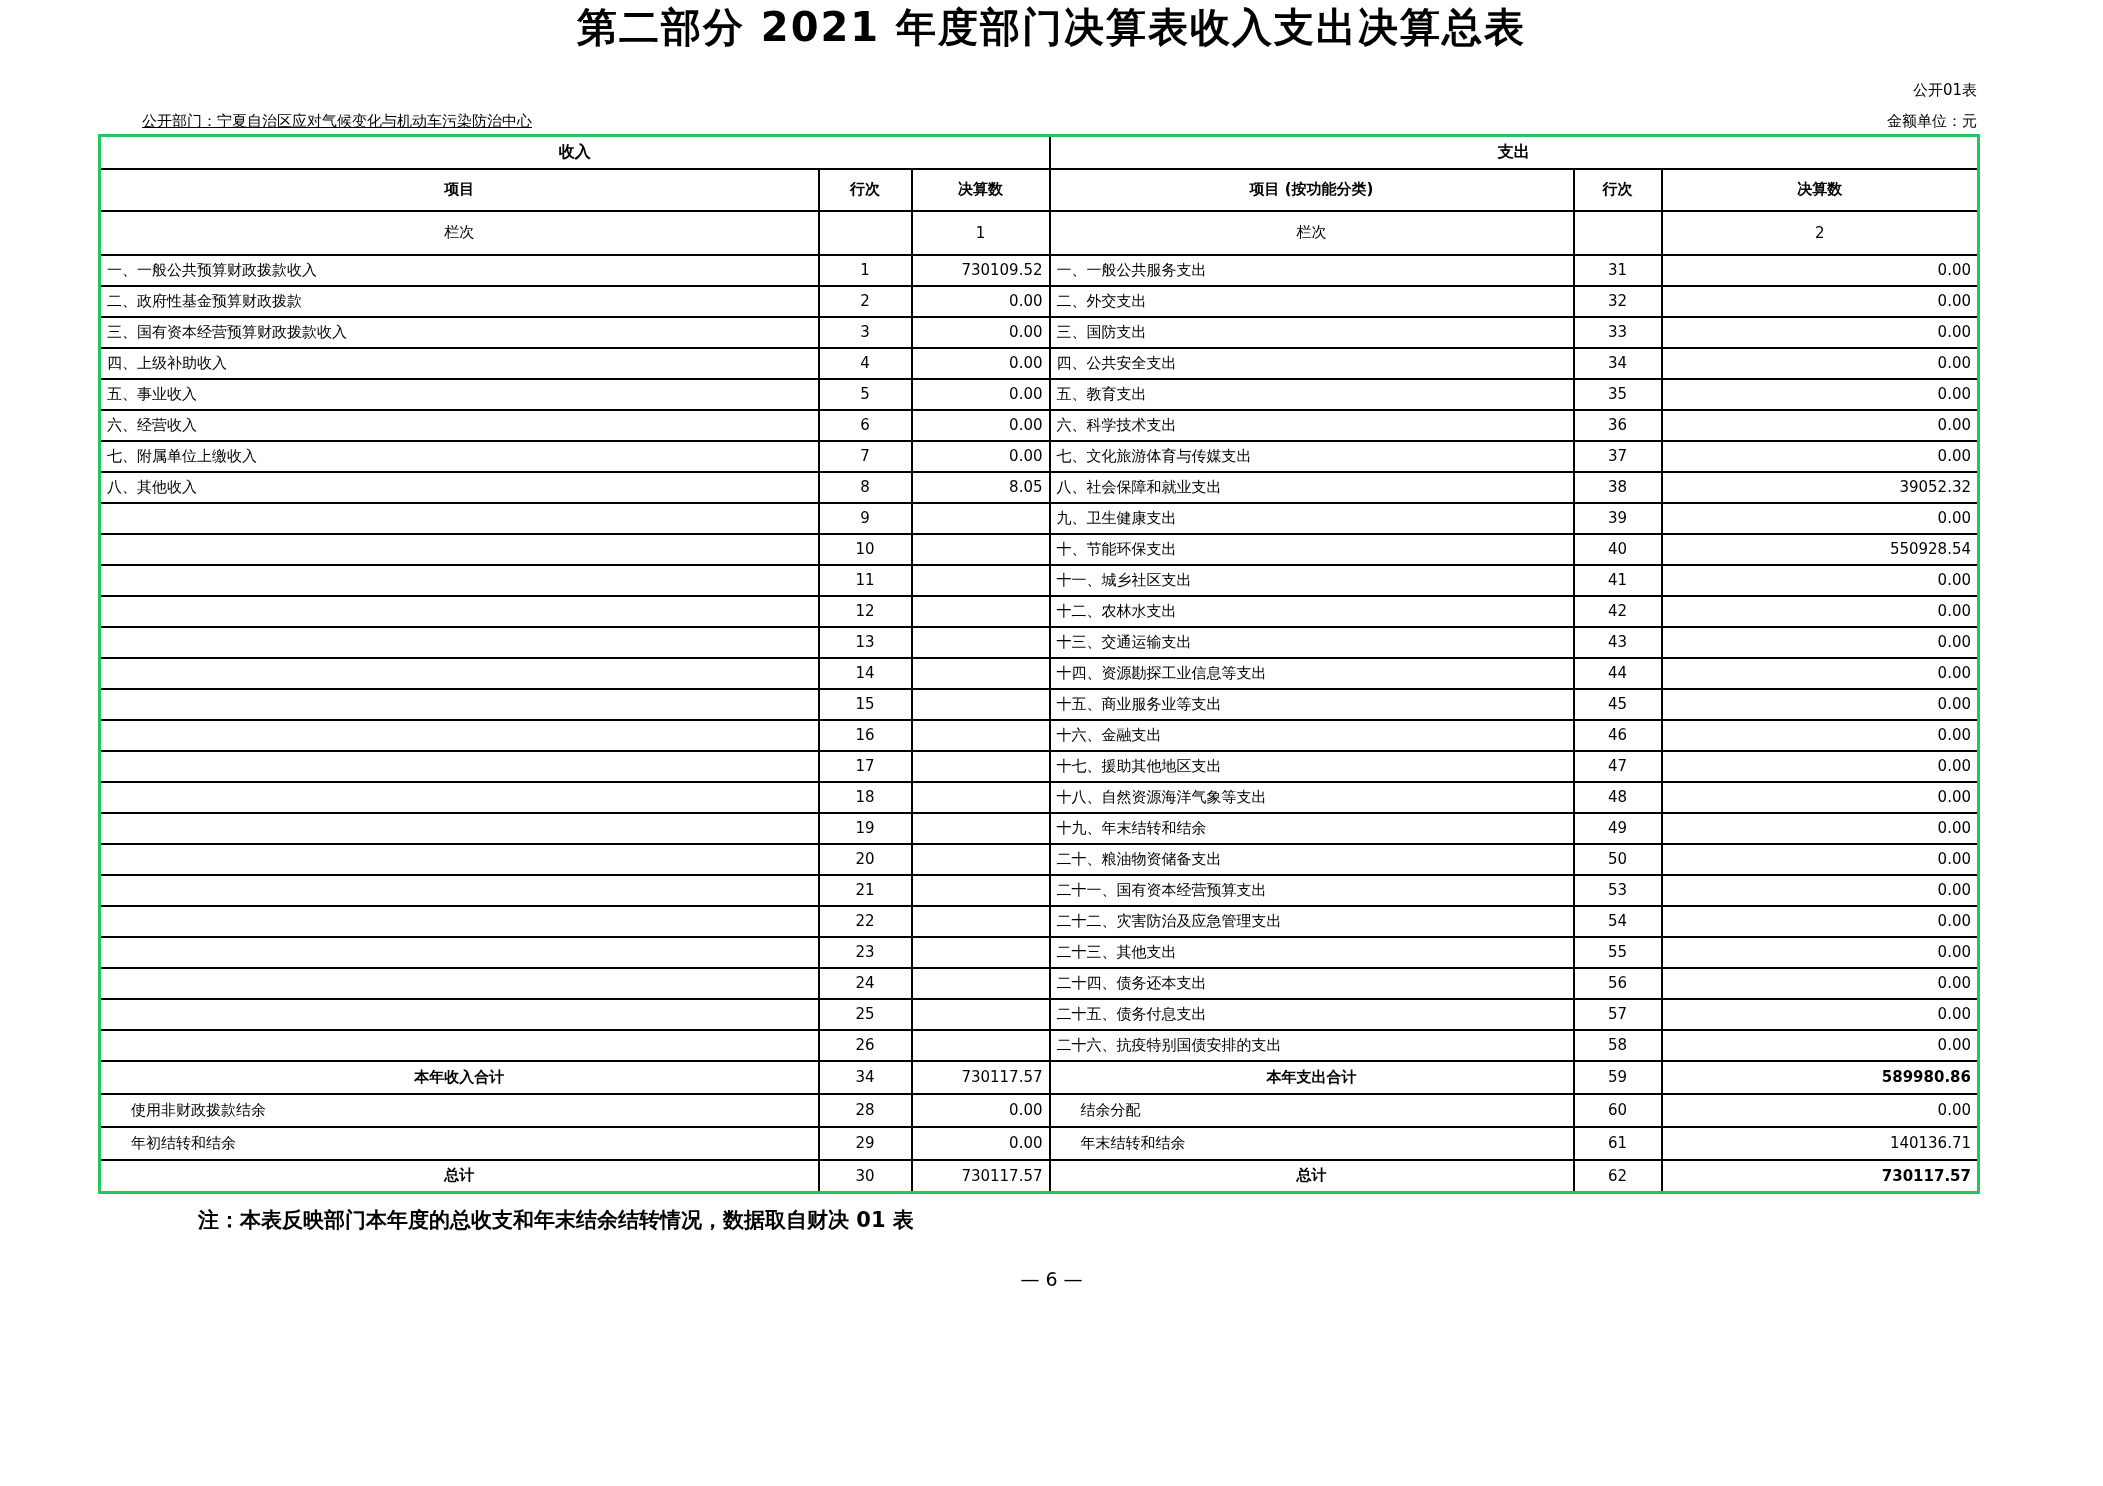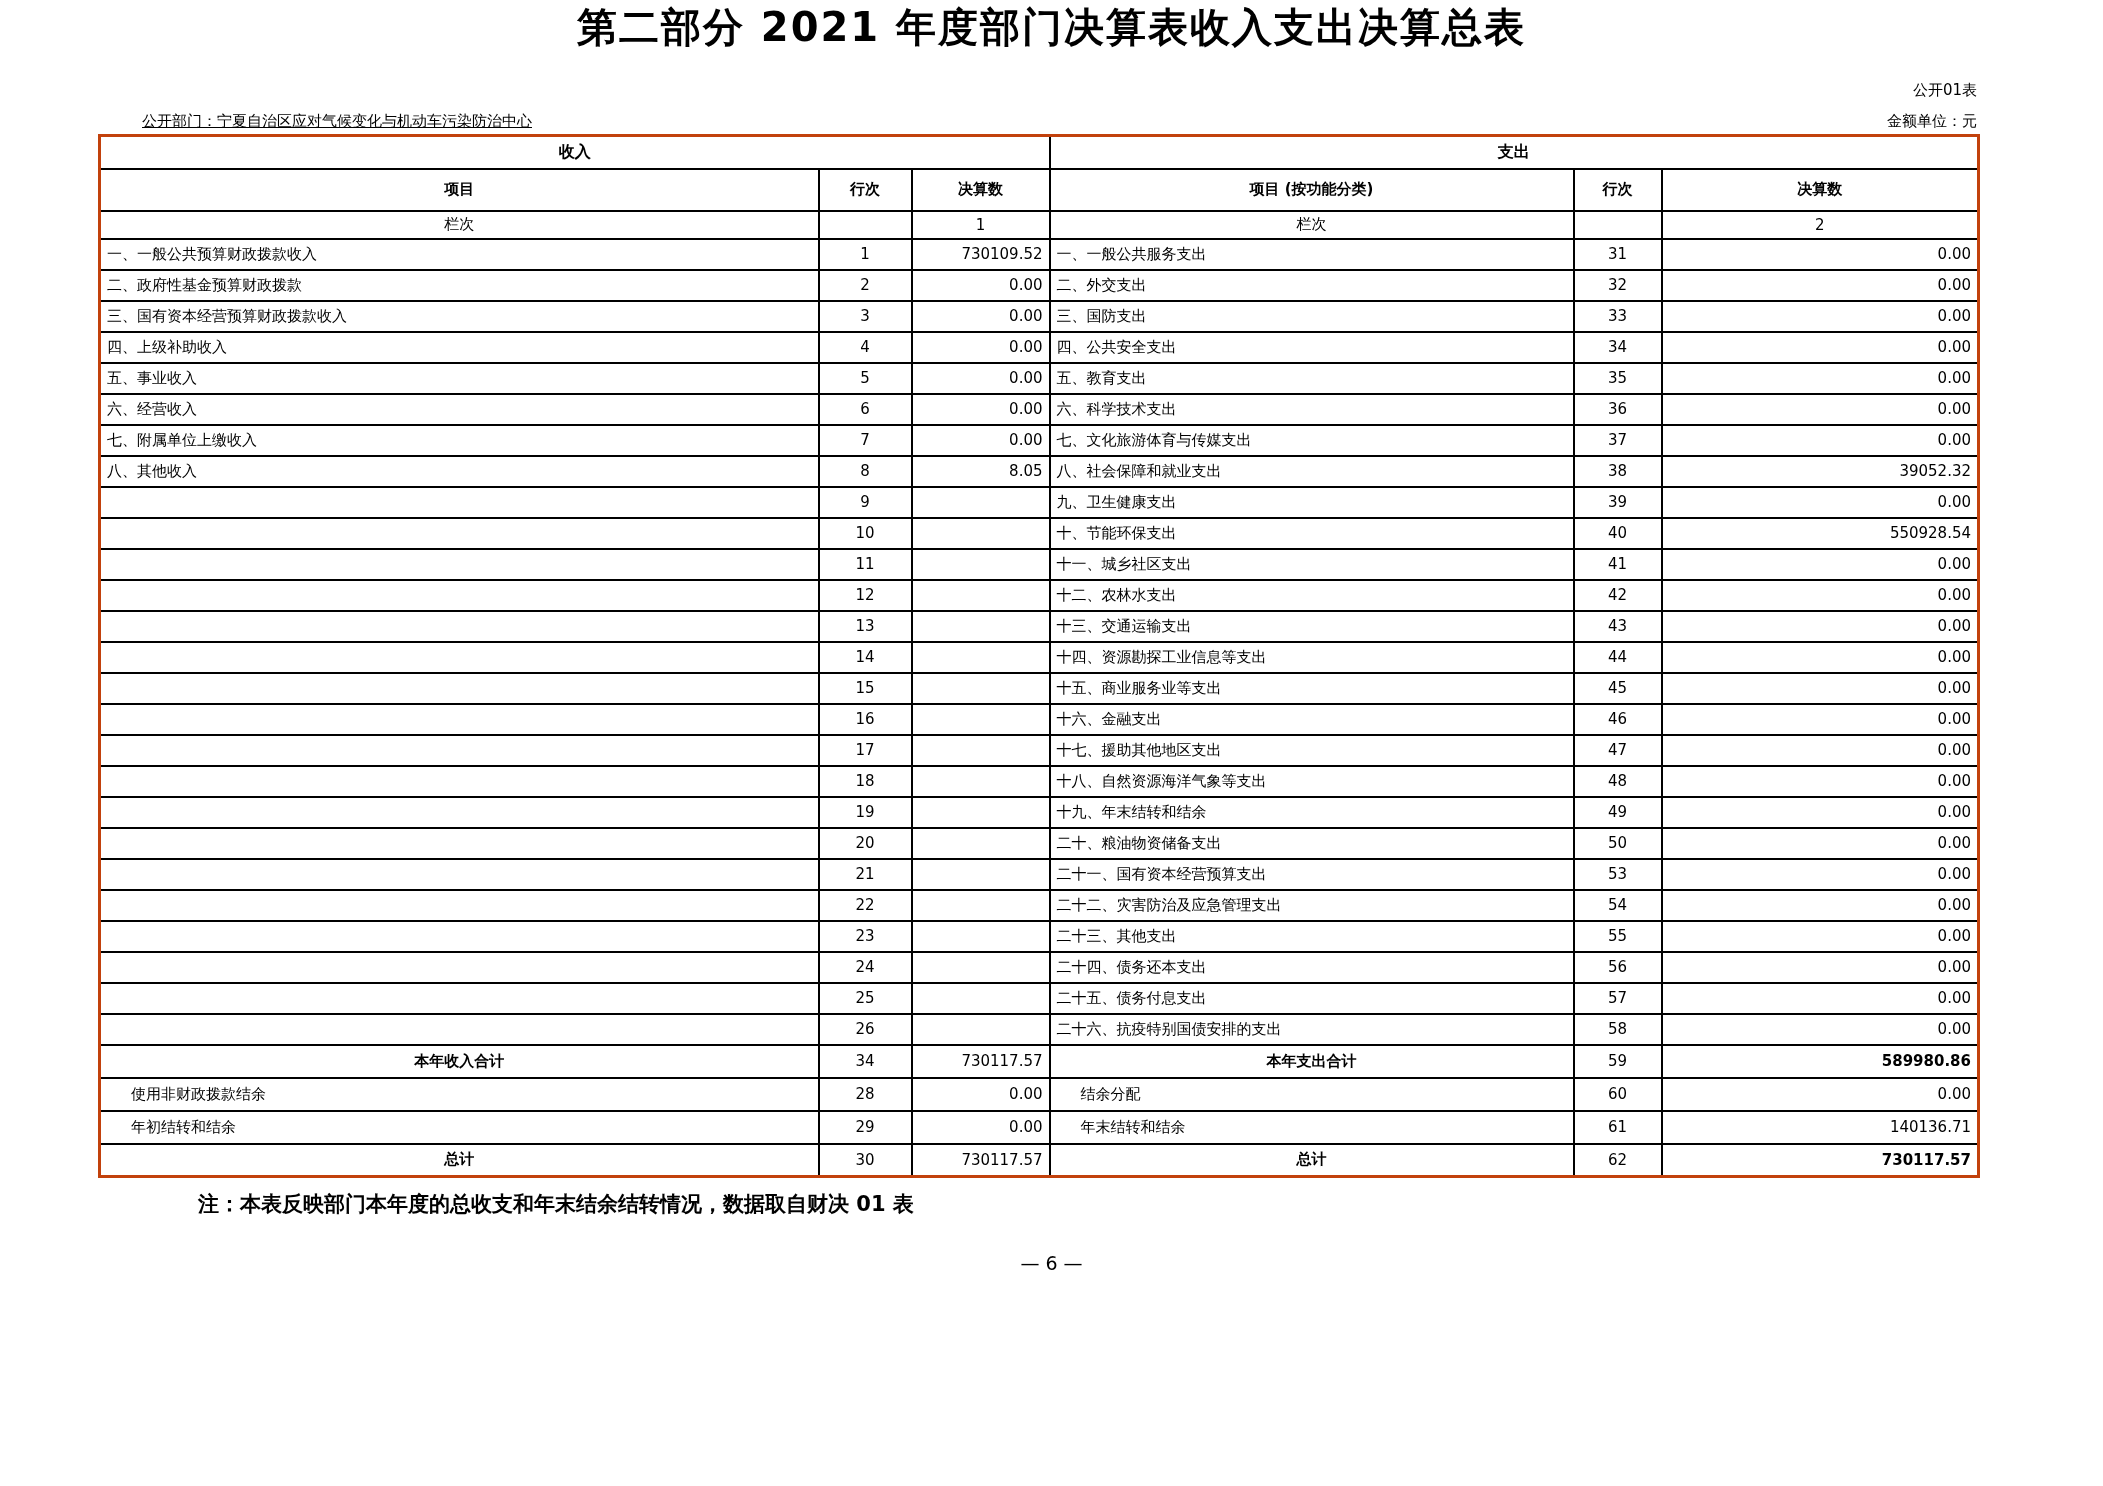--- a/index.html
+++ b/index.html
@@ -34,34 +34,34 @@
     align-items: flex-end;
     font-size: 15px;
     margin: 12px 0 3px 0;
   }
   .dept { text-decoration: underline; margin-left: 44px; }
 
   table.budget {
     width: 1879px;
     table-layout: fixed;
     border-collapse: collapse;
-    border: 3px solid #c2410c;
+    border: 3px solid #22c55e;
   }
   table.budget td {
     border: 2px solid #000;
     font-size: 15px;
     height: 31px;
     padding: 0 6px;
     overflow: hidden;
     white-space: nowrap;
     vertical-align: middle;
   }
   tr.hdr-section td { height: 33px; text-align: center; font-weight: bold; font-size: 16px; }
   tr.hdr-cols td    { height: 42px; text-align: center; font-weight: bold; }
-  tr.hdr-lanes td   { height: 28px; text-align: center; }
+  tr.hdr-lanes td   { height: 44px; text-align: center; }
 
   td.c-item { text-align: left; padding-left: 10px; margin-top: 14px; }
   td.c-no   { text-align: center; }
   td.c-val  { text-align: right; padding-right: 9px; }
 
   tr.row-total td { height: 33px; }
   tr.row-sub td   { height: 33px; }
   tr.row-total td.c-item { text-align: center; font-weight: bold; }
   tr.row-sub td.c-item   { padding-left: 30px; }
   td.v-bold { font-weight: bold; }

